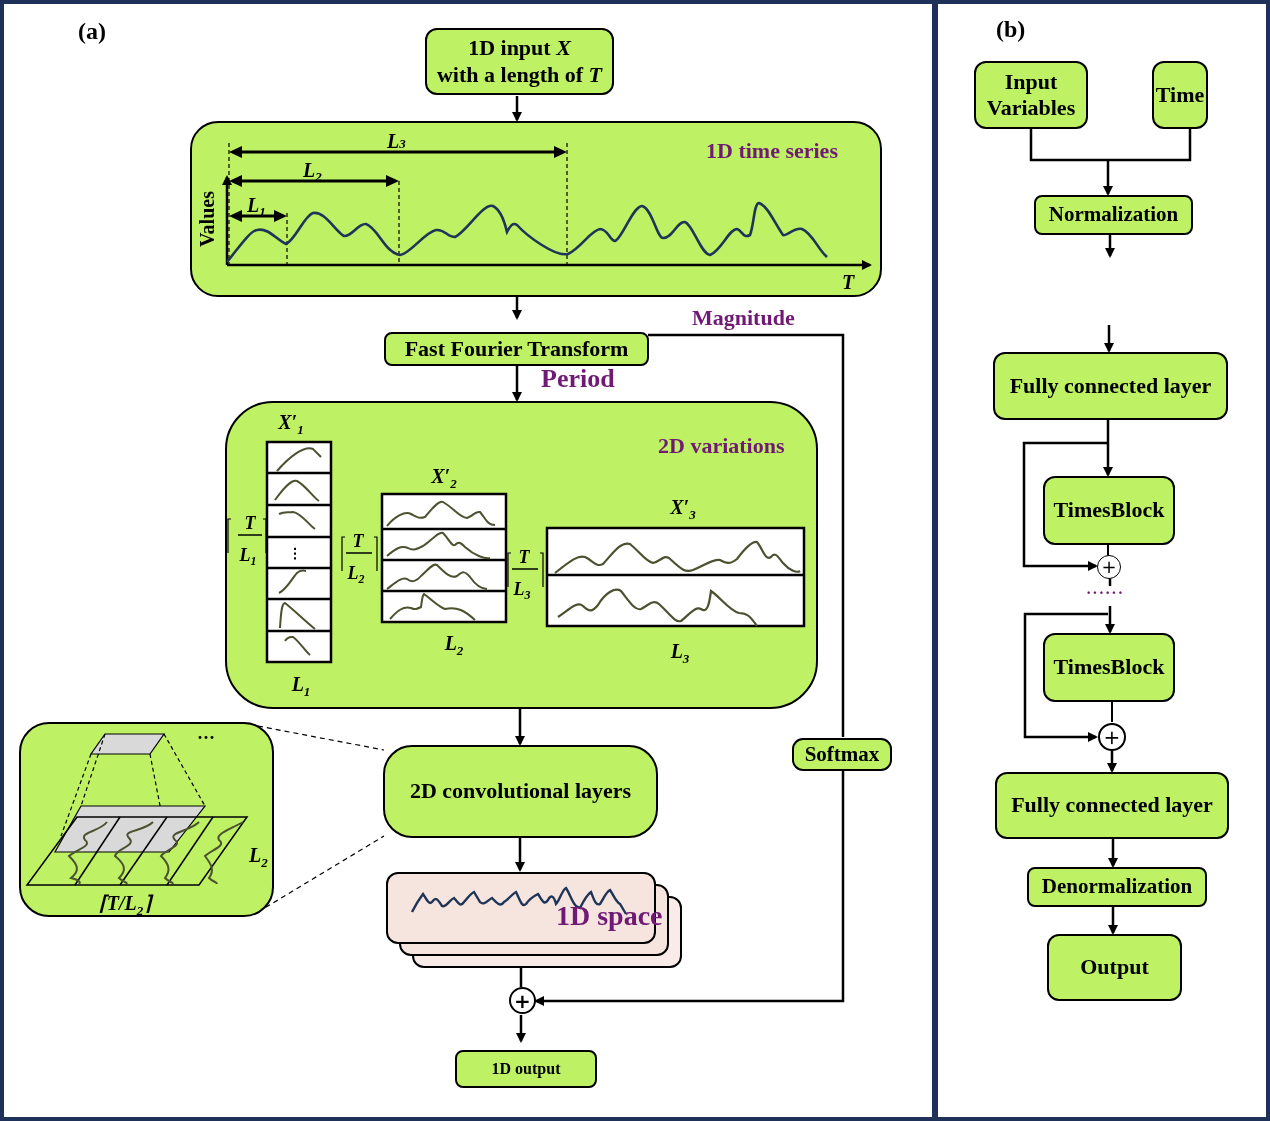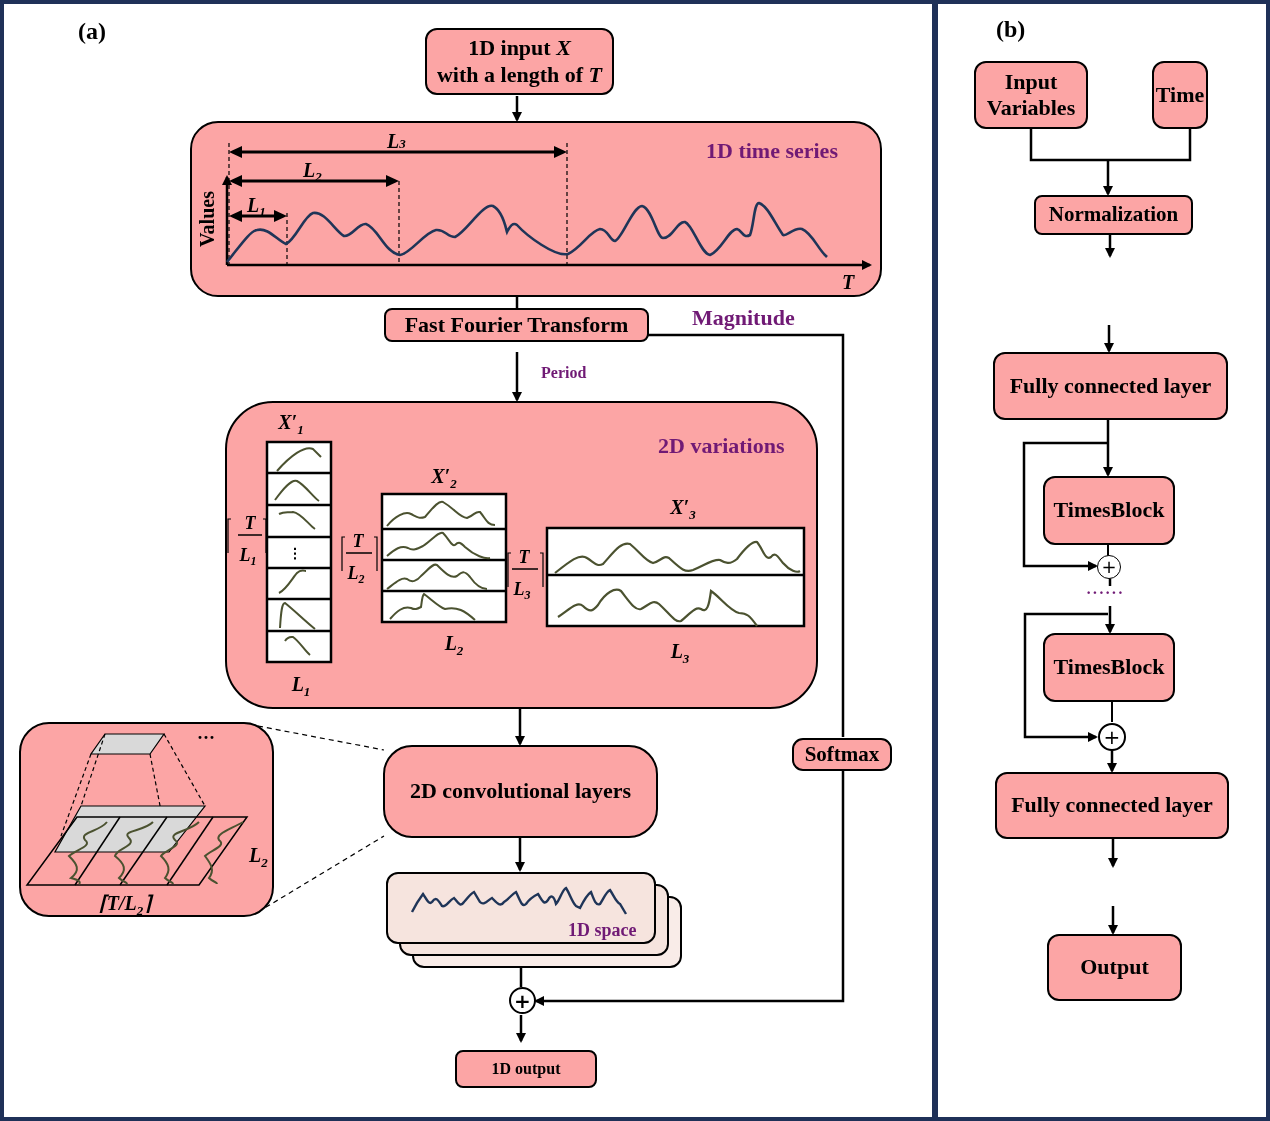--- a/index.html
+++ b/index.html
@@ -1,20 +1,20 @@
 <!DOCTYPE html>
 <html><head>
 <meta charset="utf-8">
 <style>
   html, body { margin: 0; padding: 0; background: #ffffff; }
   body { width: 1270px; height: 1121px; position: relative; overflow: hidden; font-family: "Liberation Serif", serif; }
   #canvas { position: absolute; left: 0; top: 0; width: 1270px; height: 1121px; }
   .frame { position: absolute; border: 4px solid #1f3158; box-sizing: border-box; }
   .panel-label { position: absolute; font-family: "Liberation Serif", serif; font-weight: bold; font-size: 24px; color: #000; }
-  .box { position: absolute; box-sizing: border-box; border: 2.5px solid #000; border-radius: 12px; background: #fca5a5; display: flex; align-items: center; justify-content: center; text-align: center; font-family: "Liberation Serif", serif; font-weight: bold; color: #000; line-height: 1.2; }
+  .box { position: absolute; box-sizing: border-box; border: 2.5px solid #000; border-radius: 12px; background: #bef264; display: flex; align-items: center; justify-content: center; text-align: center; font-family: "Liberation Serif", serif; font-weight: bold; color: #000; line-height: 1.2; }
   .lbl { position: absolute; font-family: "Liberation Serif", serif; font-weight: bold; color: #701a75; white-space: nowrap; }
   svg text { font-family: "Liberation Serif", serif; font-weight: bold; }
 </style>
 </head>
 <body>
 
 <div id="canvas">
 
   <div class="frame" style="left:0;top:0;width:938px;height:1121px;"></div>
   <div class="frame" style="left:932px;top:0;width:338px;height:1121px;"></div>
@@ -92,25 +92,25 @@
       <path d="M39,95 L52,89 L52,101 z" fill="#000"></path>
         <path d="M97,95 L84,89 L84,101 z" fill="#000"></path>
     </g>
     <text x="197" y="27" font-size="20" font-style="italic">L<tspan font-size="13" dy="4" style="display:none">L3</tspan><tspan font-size="13" dy="0">3</tspan></text>
     <text x="113" y="56" font-size="20" font-style="italic">L<tspan font-size="13" dy="4">2</tspan></text>
     <text x="57" y="91" font-size="20" font-style="italic">L<tspan font-size="13" dy="4">1</tspan></text>
 
     <path fill="none" stroke="#1f3558" stroke-width="2.6" d="M37,141 C50,125 60,110 67,109 C78,106 88,120 96,123 C106,118 114,95 123,92 C135,90 145,110 154,115 C162,116 168,102 176,103 C188,107 195,132 210,134 C220,133 235,111 246,109 C255,108 257,116 265,116 C277,110 293,82 303,85 C313,90 316,108 317,111 C320,105 323,101 327,104 C337,115 365,136 378,133 C392,126 400,110 410,108 C418,108 420,120 425,120 C432,118 443,85 452,85 C462,87 467,117 473,117 C483,117 487,100 495,101 C503,104 511,133 520,134 C531,130 539,108 547,108 C552,109 553,118 560,114 C564,104 564,82 569,82 C578,85 585,103 593,114 C596,116 604,106 612,108 C622,112 628,128 636,135 L637,136"></path>
   </svg>
 
-  <div class="box" style="left:384px;top:308px;width:265px;height:34px;border-radius:8px;font-size:22px;">
+  <div class="box" style="left:384px;top:332px;width:265px;height:34px;border-radius:8px;font-size:22px;">
       <span>Fast Fourier Transform</span>
     </div>
   <div class="lbl" style="left:692px;top:305px;font-size:22px;">Magnitude</div>
-  <div class="lbl" style="left:541px;top:364px;font-size:16px;">Period</div>
+  <div class="lbl" style="left:541px;top:364px;font-size:26px;">Period</div>
 
   <div class="box" style="left:225px;top:401px;width:593px;height:308px;border-radius:48px;"></div>
   <div class="lbl" style="left:658px;top:433px;font-size:22px;">2D variations</div>
 
   <svg width="593" height="308" style="position:absolute;left:225px;top:401px;">
 
     <g stroke="#000" stroke-width="2.5" fill="#fff">
       <rect x="42" y="41" width="64" height="220"></rect>
       <line x1="42" y1="72" x2="106" y2="72"></line>
         <line x1="42" y1="104" x2="106" y2="104"></line>
@@ -215,21 +215,21 @@
   <div class="box" style="left:792px;top:738px;width:100px;height:33px;border-radius:11px;font-size:21px;">
       <span>Softmax</span>
     </div>
 
   <div class="box" style="left:412px;top:896px;width:270px;height:72px;border-radius:12px;background:#f9ece8;"></div>
   <div class="box" style="left:399px;top:884px;width:270px;height:72px;border-radius:12px;background:#f6e4de;"></div>
   <div class="box" style="left:386px;top:872px;width:270px;height:72px;border-radius:12px;background:#f6e4de;"></div>
   <svg width="270" height="72" style="position:absolute;left:386px;top:872px;">
     <path fill="none" stroke="#1f3558" stroke-width="2.4" d="M26,40 C30,32 34,26 37,22 C41,28 43,33 46,30 C50,24 52,28 56,34 C60,36 63,28 68,26 C72,30 74,36 78,30 C82,26 84,22 88,20 L94,30 C98,34 102,28 106,26 C110,30 114,36 118,30 C124,26 126,22 130,20 C134,28 136,36 140,32 C144,26 148,24 152,22 C156,28 158,34 162,28 C165,22 168,24 170,32 C174,28 176,18 180,16 C184,22 186,30 190,34 L194,36 C198,28 202,22 205,20 C208,28 210,34 214,32 C218,26 220,20 224,18 C228,24 230,30 234,32 L240,42"></path>
   </svg>
-  <div class="lbl" style="left:556px;top:920px;font-size:18px;margin-left:12px;">1D space</div>
+  <div class="lbl" style="left:556px;top:900px;font-size:28px;">1D space</div>
 
   <div style="position:absolute;left:509px;top:987px;width:23px;height:23px;border:2.5px solid #000;border-radius:50%;background:#fff;display:flex;align-items:center;justify-content:center;font-family:'DejaVu Sans',sans-serif;font-size:20px;font-weight:bold;line-height:1;">
     <span>+</span>
   </div>
 
   <div class="box" style="left:455px;top:1042px;width:142px;height:38px;border-radius:8px;font-size:16px;margin-top:8px;">
       <span>1D output</span>
     </div>
 
   <div class="box" style="left:974px;top:61px;width:114px;height:68px;font-size:22px;flex-direction:column;">
@@ -254,16 +254,19 @@
   <div class="lbl" style="left:1086px;top:584px;font-size:16px;letter-spacing:1px;">······</div>
   <div class="box" style="left:1043px;top:633px;width:132px;height:69px;font-size:22px;">
       <span>TimesBlock</span>
     </div>
   <div style="position:absolute;left:1098px;top:723px;width:24px;height:24px;border:2px solid #000;border-radius:50%;background:#fff;display:flex;align-items:center;justify-content:center;font-family:'DejaVu Sans',sans-serif;font-size:20px;line-height:1;">
     <span>+</span>
   </div>
   <div class="box" style="left:995px;top:772px;width:234px;height:67px;font-size:22px;">
       <span>Fully connected layer</span>
     </div>
+  <div class="box" style="left:1027px;top:867px;width:180px;height:40px;border-radius:8px;font-size:21px;">
+      <span>Denormalization</span>
+    </div>
   <div class="box" style="left:1047px;top:934px;width:135px;height:67px;font-size:22px;">
       <span>Output</span>
     </div>
 </div>
 
 </body></html>

